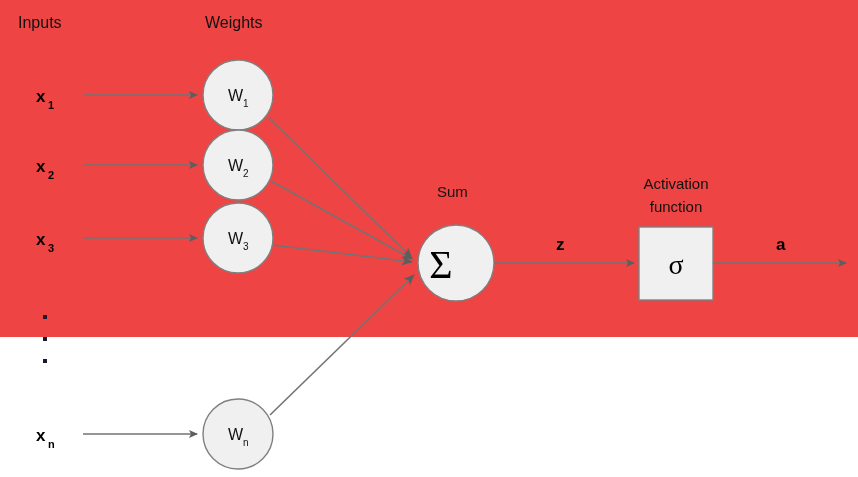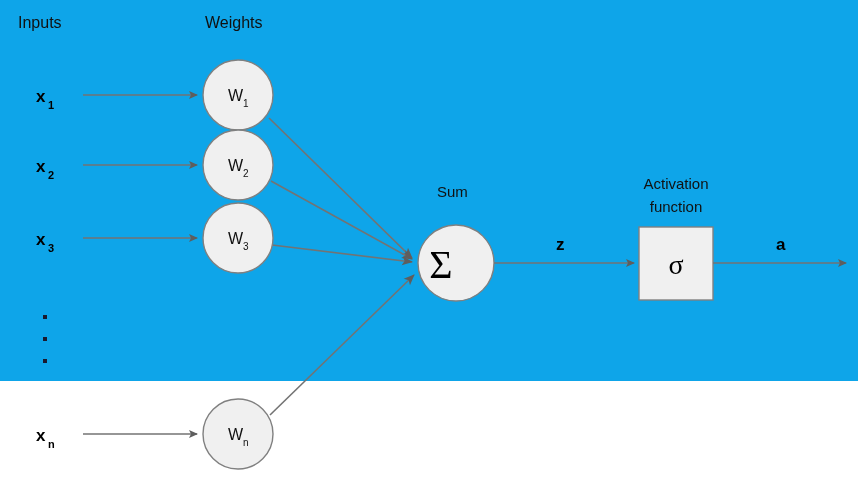--- a/index.html
+++ b/index.html
@@ -9,22 +9,22 @@
   }
   body {
     width: 858px;
     height: 477px;
     font-family: "Liberation Sans", sans-serif;
     overflow: hidden;
   }
   #diagram-root {
     position: relative;
     width: 858px;
-    height: 381px;
-    background: #0ea5e9;
+    height: 337px;
+    background: #ef4444;
   }
   svg.diagram-canvas {
     position: absolute;
     top: 0;
     left: 0;
     width: 858px;
     height: 477px;
   }
   .node-shape {
     fill: #f0f0f0;

